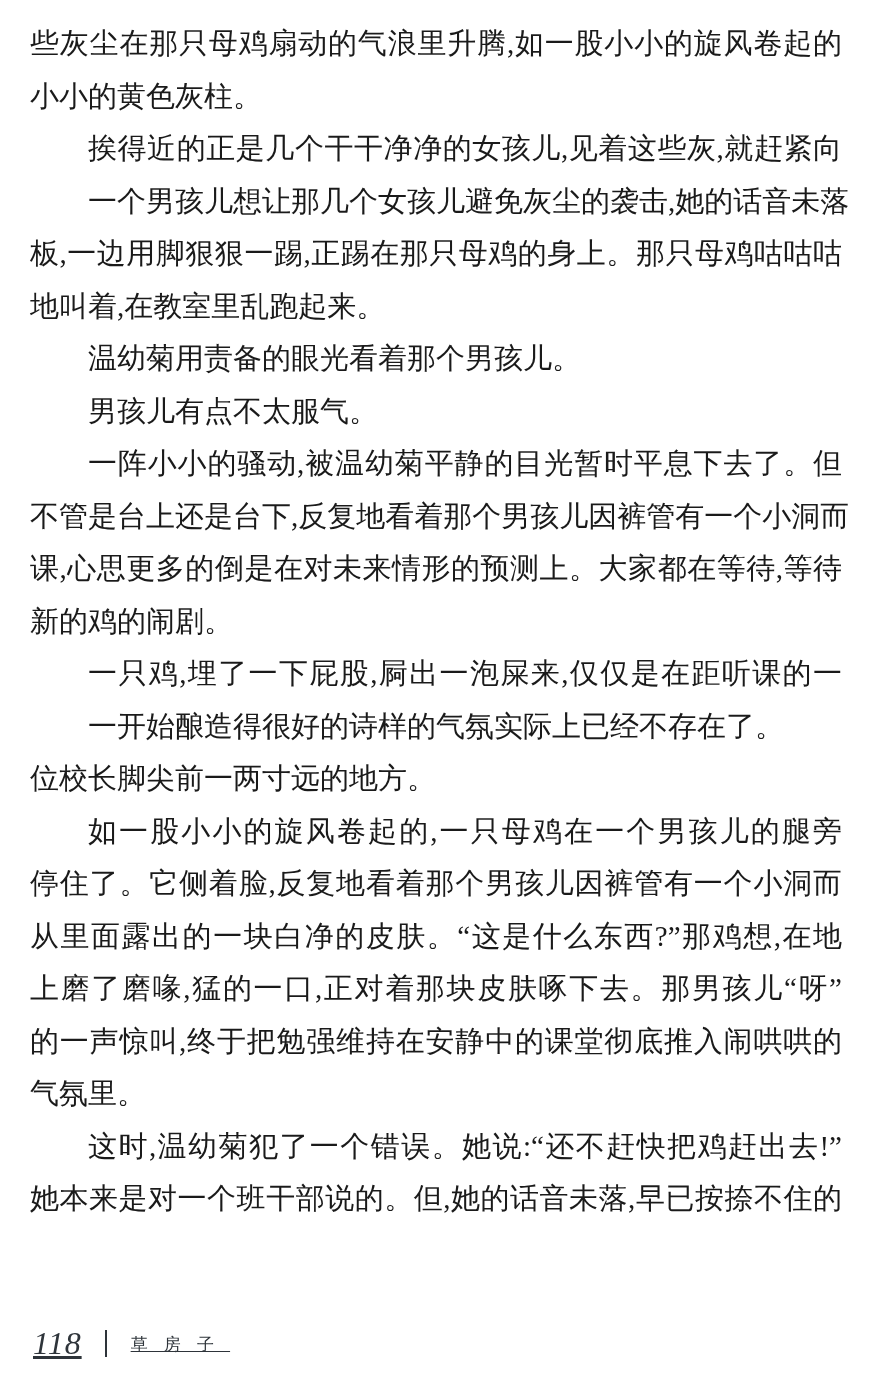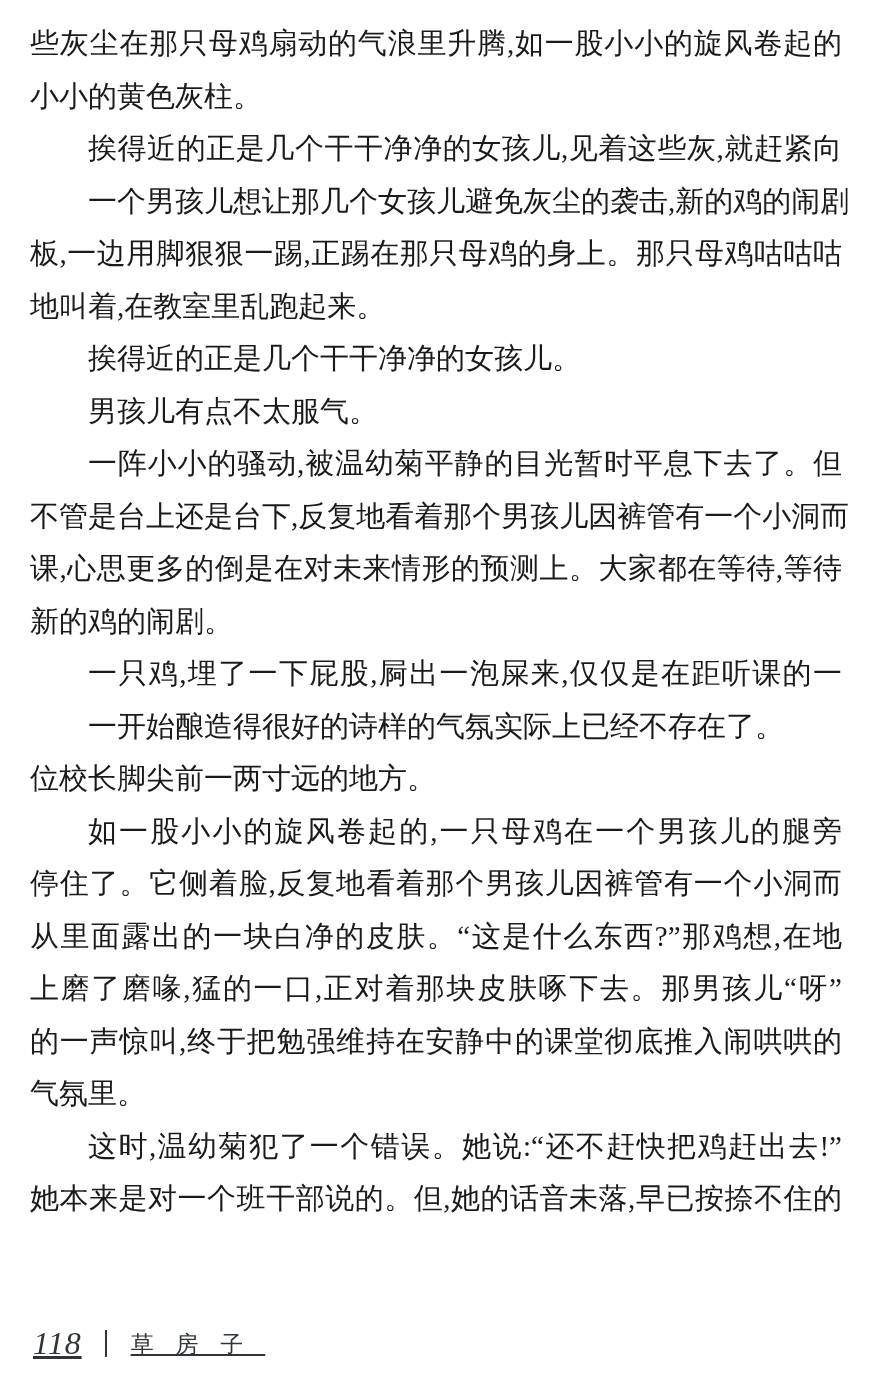--- a/index.html
+++ b/index.html
@@ -54,40 +54,40 @@
     line-height: 34px;
     font-family: "Liberation Serif", "DejaVu Serif", serif;
   }
   .footer-divider {
     width: 2px;
     height: 27px;
     background: var(--footer-color, #2e343a);
     margin: 0 24px 0 23px;
   }
   .book-title {
-    font-size: 23px;
+    font-size: 17px;
     letter-spacing: 0.95em;
     line-height: 27px;
     padding-top: 3px;
     color: var(--footer-color, #2e343a);
   }
 </style>
 </head>
 <body>
 
 <main class="page">
 
   <section class="body-text" id="body-text">
       <div class="line full">些灰尘在那只母鸡扇动的气浪里升腾,如一股小小的旋风卷起的</div>
       <div class="line">小小的黄色灰柱。</div>
       <div class="line indent full">挨得近的正是几个干干净净的女孩儿,见着这些灰,就赶紧向</div>
-      <div class="line indent full">一个男孩儿想让那几个女孩儿避免灰尘的袭击,新的鸡的闹剧</div>
+      <div class="line indent full">一个男孩儿想让那几个女孩儿避免灰尘的袭击,她的话音未落</div>
       <div class="line full">板,一边用脚狠狠一踢,正踢在那只母鸡的身上。那只母鸡咕咕咕</div>
       <div class="line">地叫着,在教室里乱跑起来。</div>
-      <div class="line indent">挨得近的正是几个干干净净的女孩儿。</div>
+      <div class="line indent">温幼菊用责备的眼光看着那个男孩儿。</div>
       <div class="line indent">男孩儿有点不太服气。</div>
       <div class="line indent full">一阵小小的骚动,被温幼菊平静的目光暂时平息下去了。但</div>
       <div class="line full">不管是台上还是台下,反复地看着那个男孩儿因裤管有一个小洞而</div>
       <div class="line full">课,心思更多的倒是在对未来情形的预测上。大家都在等待,等待</div>
       <div class="line">新的鸡的闹剧。</div>
       <div class="line indent full">一只鸡,埋了一下屁股,屙出一泡屎来,仅仅是在距听课的一</div>
       <div class="line indent">一开始酿造得很好的诗样的气氛实际上已经不存在了。</div>
       <div class="line">位校长脚尖前一两寸远的地方。</div>
       <div class="line indent full">如一股小小的旋风卷起的,一只母鸡在一个男孩儿的腿旁</div>
       <div class="line full">停住了。它侧着脸,反复地看着那个男孩儿因裤管有一个小洞而</div>

